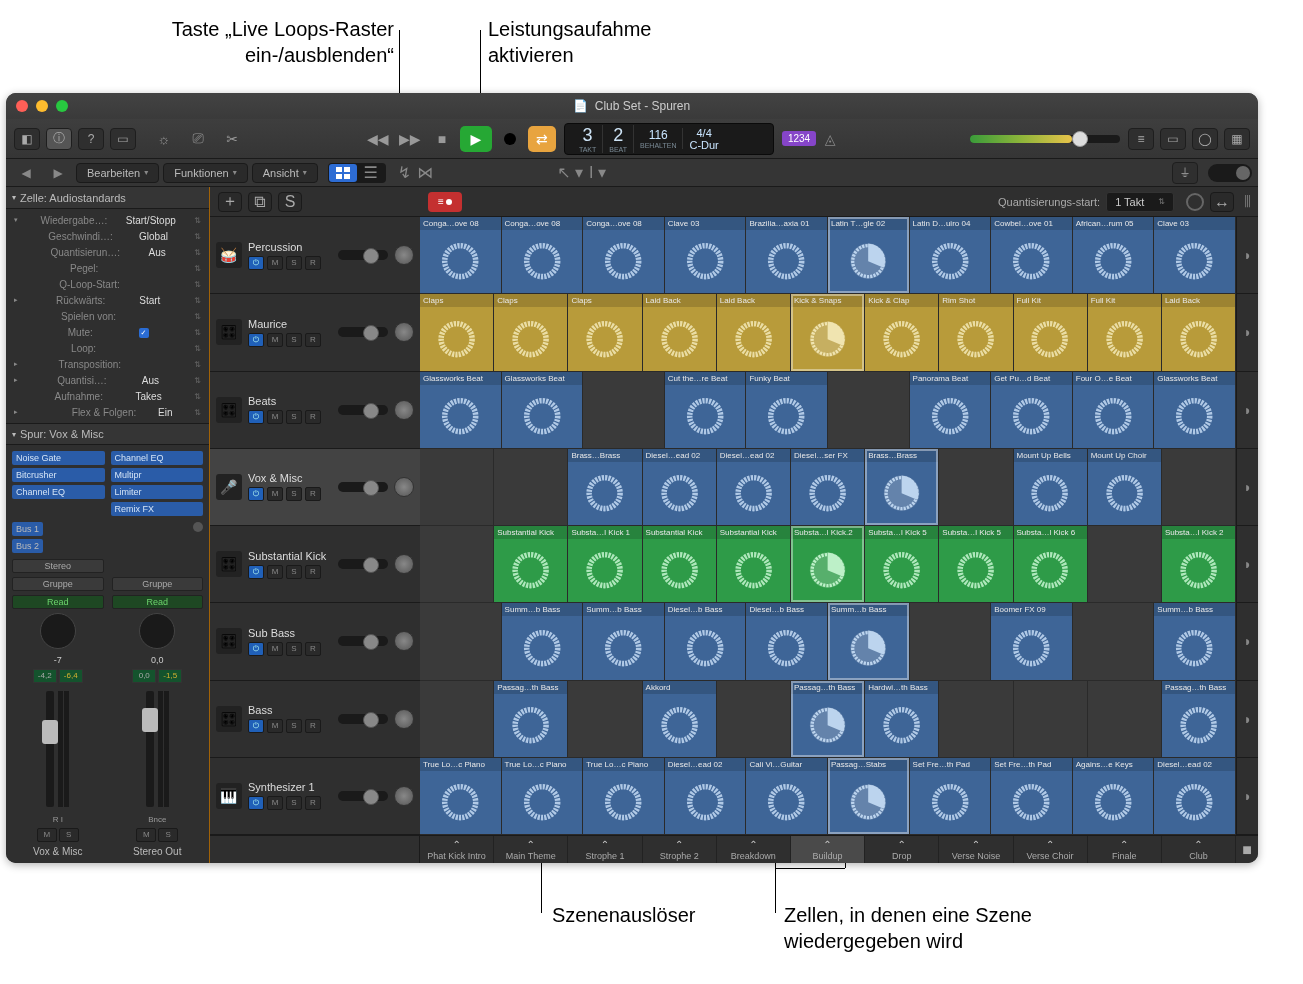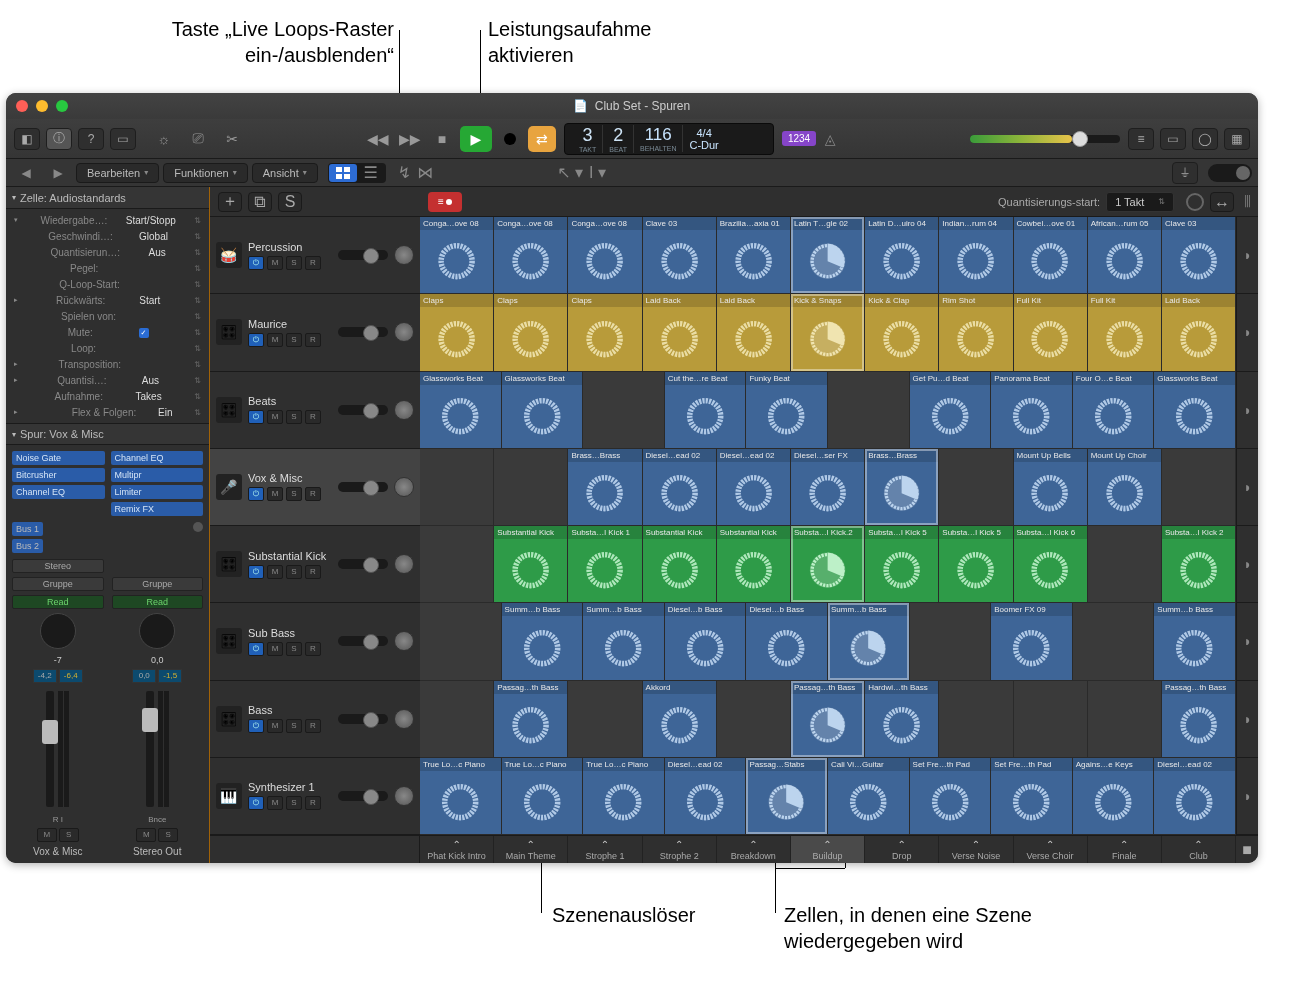--- a/index.html
+++ b/index.html
@@ -51,21 +51,21 @@
 .plugin-col{flex:1;display:flex;flex-direction:column;gap:3px}
 .plugin-chip{height:14px;background:#2a5ca8;border-radius:2px;padding:0 4px;font-size:9px;display:flex;align-items:center;color:#d4e4f7}
 .bus-chip{height:14px;background:#2a5ca8;border-radius:2px;padding:7px 4px;font-size:9px;display:flex;align-items:center}
 .channel-strips{flex:1;display:flex;gap:8px;padding:6px}
 .strip{flex:1;display:flex;flex-direction:column;align-items:center;gap:4px;font-size:9px;color:#aaa}
 .strip-lab{height:14px;background:#3a3a3a;border:1px solid #222;border-radius:2px;width:100%;text-align:center;line-height:12px}
 .strip-lab.read{background:#1e4823;color:#6cd46c}
 .pan-wrap{width:36px;height:36px;background:#1a1a1a;border-radius:50%;border:1px solid #444;position:relative}
 .pan-val{margin-top:2px;color:#ccc}
 .db-row{display:flex;gap:2px}
-.db-box{width:24px;height:14px;background:#0c4a6e;border:1px solid #333;text-align:center;line-height:12px;font-size:8px}
+.db-box{width:24px;height:14px;background:#14532d;border:1px solid #333;text-align:center;line-height:12px;font-size:8px}
 .db-box.y{color:#d4b030}
 .fader-area{flex:1;width:100%;display:flex;justify-content:center;gap:4px;padding:4px 0}
 .fader-track{width:8px;background:#1a1a1a;border-radius:2px;position:relative}
 .fader-meter{position:absolute;bottom:0;width:100%;background:linear-gradient(0deg,#3a9b3a,#c4b030);border-radius:2px}
 .meter-pair{display:flex;gap:1px}
 .meter-pair div{width:5px;background:#1a1a1a;position:relative}
 .ms-btn{width:20px;height:14px;background:#2a2a2a;border:1px solid #1a1a1a;border-radius:2px;text-align:center;line-height:12px;font-size:8px;color:#888}
 .strip-name{font-size:10px;color:#bbb}
 .tracks-area{flex:1;display:flex;flex-direction:column;overflow:hidden}
 .tracks-toolbar{height:30px;background:#2f2f2f;display:flex;align-items:center;padding:0 8px;border-bottom:1px solid #1a1a1a;gap:6px}
@@ -169,21 +169,21 @@
     <div class="lcd">
       <div class="lcd-seg">
           <span class="lcd-big">3</span>
           <span class="lcd-lab">TAKT</span>
         </div>
       <div class="lcd-seg">
           <span class="lcd-big">2</span>
           <span class="lcd-lab">BEAT</span>
         </div>
       <div class="lcd-seg">
-          <span style="font-size:17px">116</span>
+          <span style="font-size:12px">116</span>
           <span class="lcd-lab">BEHALTEN</span>
         </div>
       <div class="lcd-seg">
           <span style="font-size:11px">4/4</span>
           <span style="font-size:11px">C-Dur</span>
         </div>
     </div>
     <div style="background:#8645c9;color:#fff;font-size:10px;padding:2px 6px;border-radius:3px">1234</div>
     <div class="trans-btn" style="color:#888">◬</div>
     <div class="spacer"></div>
@@ -575,28 +575,20 @@
               </div>
               <div class="cell blue">
                 <div class="cell-label">Latin D…uiro 04</div>
                 <div class="cell-wave">
                   <svg viewBox="0 0 40 40">
                     <circle cx="20" cy="20" r="14" fill="none" stroke="#bcd4ee" stroke-width="5" stroke-dasharray="2 1" opacity="0.9"></circle>
                   </svg>
                 </div>
               </div>
               <div class="cell blue">
-                <div class="cell-label">Indian…rum 04</div>
-                <div class="cell-wave">
-                  <svg viewBox="0 0 40 40">
-                    <circle cx="20" cy="20" r="14" fill="none" stroke="#bcd4ee" stroke-width="5" stroke-dasharray="2 1" opacity="0.9"></circle>
-                  </svg>
-                </div>
-              </div>
-              <div class="cell blue">
                 <div class="cell-label">Cowbel…ove 01</div>
                 <div class="cell-wave">
                   <svg viewBox="0 0 40 40">
                     <circle cx="20" cy="20" r="14" fill="none" stroke="#bcd4ee" stroke-width="5" stroke-dasharray="2 1" opacity="0.9"></circle>
                   </svg>
                 </div>
               </div>
               <div class="cell blue">
                 <div class="cell-label">African…rum 05</div>
                 <div class="cell-wave">
@@ -735,29 +727,29 @@
               <div class="cell blue">
                 <div class="cell-label">Funky Beat</div>
                 <div class="cell-wave">
                   <svg viewBox="0 0 40 40">
                     <circle cx="20" cy="20" r="14" fill="none" stroke="#bcd4ee" stroke-width="5" stroke-dasharray="2 1" opacity="0.9"></circle>
                   </svg>
                 </div>
               </div>
               <div class="cell empty"></div>
               <div class="cell blue">
+                <div class="cell-label">Panorama Beat</div>
+                <div class="cell-wave">
+                  <svg viewBox="0 0 40 40">
+                    <circle cx="20" cy="20" r="14" fill="none" stroke="#bcd4ee" stroke-width="5" stroke-dasharray="2 1" opacity="0.9"></circle>
+                  </svg>
+                </div>
+              </div>
+              <div class="cell blue">
                 <div class="cell-label">Get Pu…d Beat</div>
-                <div class="cell-wave">
-                  <svg viewBox="0 0 40 40">
-                    <circle cx="20" cy="20" r="14" fill="none" stroke="#bcd4ee" stroke-width="5" stroke-dasharray="2 1" opacity="0.9"></circle>
-                  </svg>
-                </div>
-              </div>
-              <div class="cell blue">
-                <div class="cell-label">Panorama Beat</div>
                 <div class="cell-wave">
                   <svg viewBox="0 0 40 40">
                     <circle cx="20" cy="20" r="14" fill="none" stroke="#bcd4ee" stroke-width="5" stroke-dasharray="2 1" opacity="0.9"></circle>
                   </svg>
                 </div>
               </div>
               <div class="cell blue">
                 <div class="cell-label">Four O…e Beat</div>
                 <div class="cell-wave">
                   <svg viewBox="0 0 40 40">
@@ -1055,35 +1047,35 @@
                 </div>
               </div>
               <div class="cell blue">
                 <div class="cell-label">Diesel…ead 02</div>
                 <div class="cell-wave">
                   <svg viewBox="0 0 40 40">
                     <circle cx="20" cy="20" r="14" fill="none" stroke="#bcd4ee" stroke-width="5" stroke-dasharray="2 1" opacity="0.9"></circle>
                   </svg>
                 </div>
               </div>
+              <div class="cell blue">
+                <div class="cell-label">Cali Vi…Guitar</div>
+                <div class="cell-wave">
+                  <svg viewBox="0 0 40 40">
+                    <circle cx="20" cy="20" r="14" fill="none" stroke="#bcd4ee" stroke-width="5" stroke-dasharray="2 1" opacity="0.9"></circle>
+                  </svg>
+                </div>
+              </div>
               <div class="cell blue playing">
                 <div class="cell-label">Passag…Stabs</div>
                 <div class="cell-wave">
                   <svg viewBox="0 0 40 40">
                     <circle cx="20" cy="20" r="16" fill="rgba(255,255,255,.2)"></circle>
                     <path d="M20 20 L20 4 A16 16 0 0 1 34 26 Z" fill="#bcd4ee"></path>
                     <circle cx="20" cy="20" r="14" fill="none" stroke="#bcd4ee" stroke-width="3" stroke-dasharray="2 1"></circle>
-                  </svg>
-                </div>
-              </div>
-              <div class="cell blue">
-                <div class="cell-label">Cali Vi…Guitar</div>
-                <div class="cell-wave">
-                  <svg viewBox="0 0 40 40">
-                    <circle cx="20" cy="20" r="14" fill="none" stroke="#bcd4ee" stroke-width="5" stroke-dasharray="2 1" opacity="0.9"></circle>
                   </svg>
                 </div>
               </div>
               <div class="cell blue">
                 <div class="cell-label">Set Fre…th Pad</div>
                 <div class="cell-wave">
                   <svg viewBox="0 0 40 40">
                     <circle cx="20" cy="20" r="14" fill="none" stroke="#bcd4ee" stroke-width="5" stroke-dasharray="2 1" opacity="0.9"></circle>
                   </svg>
                 </div>

